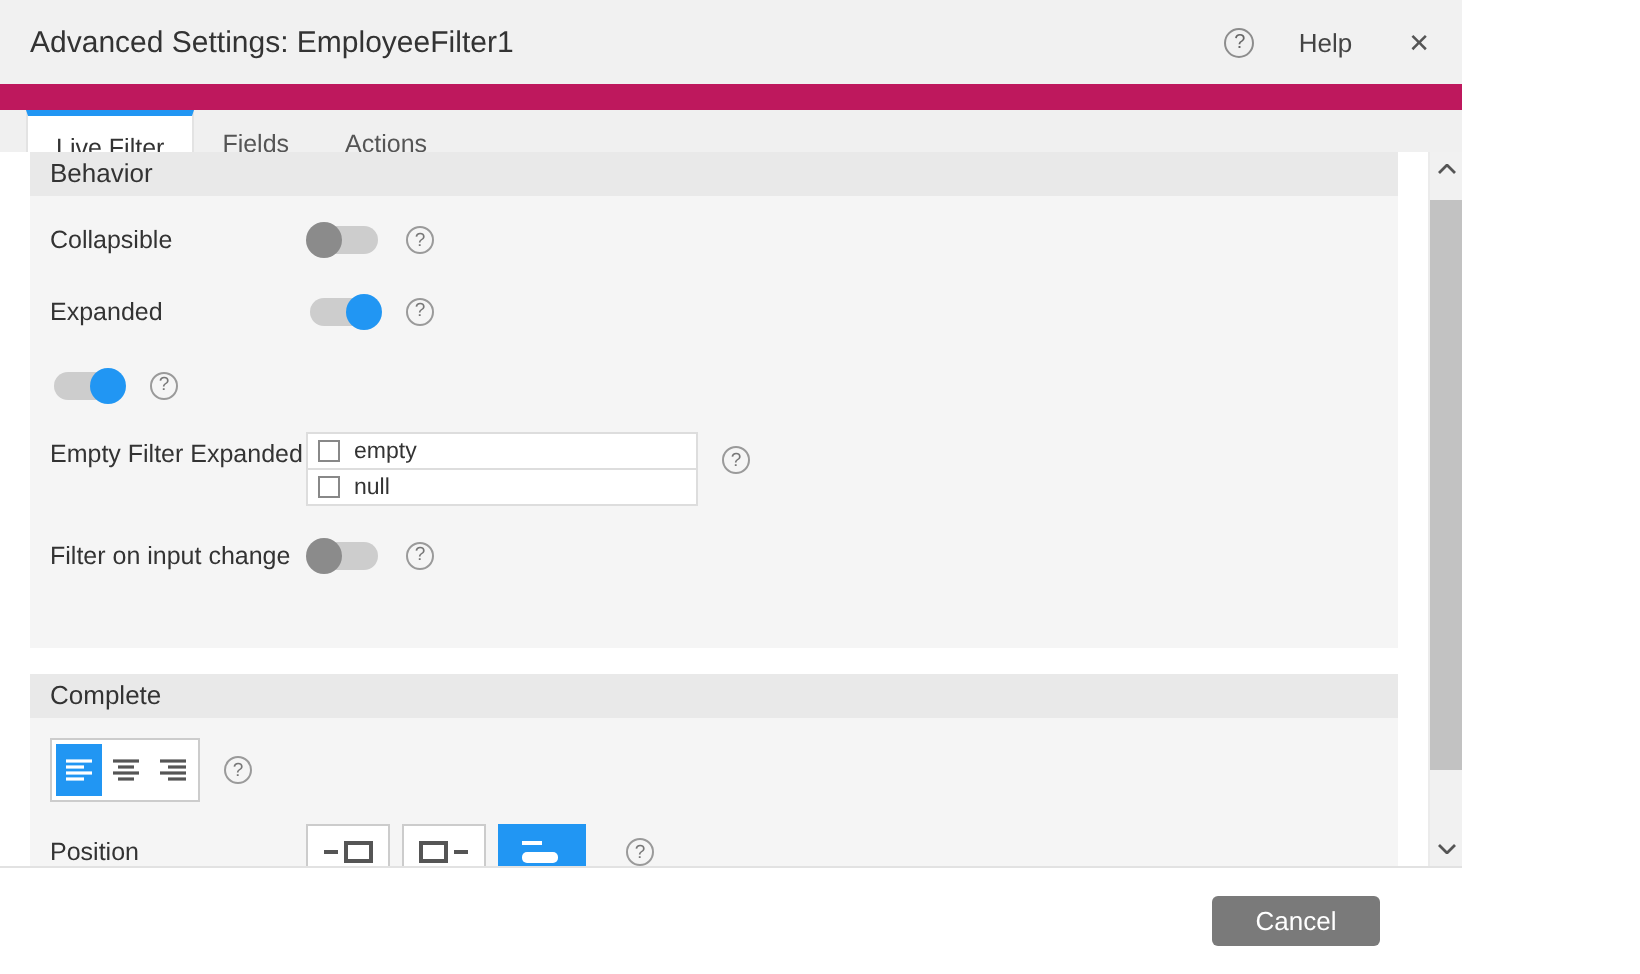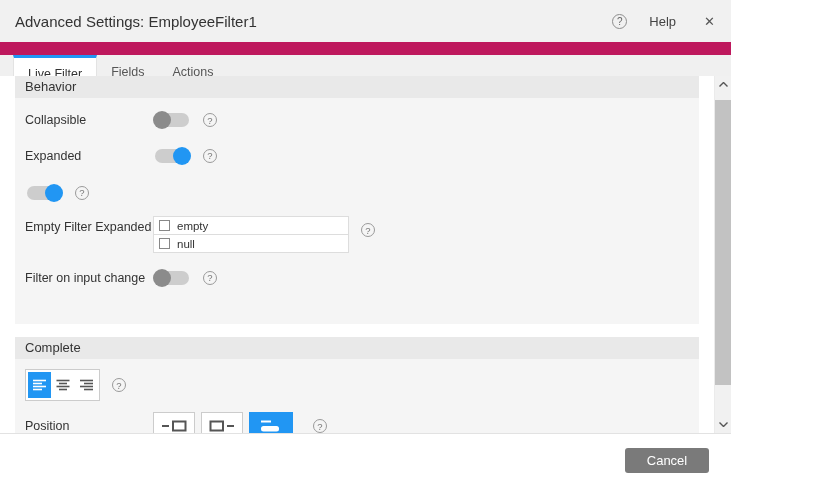--- a/index.html
+++ b/index.html
@@ -83,21 +83,21 @@
   .scroll-up { top:0; }
   .scroll-down { bottom:0; }
   .scroll-thumb { position:absolute; left:0; top:24px; width:17px; height:285px; background:#c2c2c2; cursor:pointer; }
 
   
   .footer { position:absolute; bottom:0; left:0; right:0; height:54px; background:#fff;
             border-top:1px solid #e2e2e2; display:flex; align-items:center; justify-content:flex-end;
             padding-right:17px; }
   .btn { height:25px; min-width:84px; border:none; border-radius:3px; color:#fff; font-size:13px;
          font-family:"Liberation Sans", sans-serif; cursor:pointer; padding:0 14px; }
-  .btn-cancel { background:#7a7a7a; margin-right:5px; }
+  .btn-cancel { background:#7a7a7a; margin-right:24px; }
   .btn-save { background:#2196f3; }
 </style>
 </head>
 <body>
 
 <div class="dialog">
 
   <div class="titlebar">
     <div class="title">Advanced Settings: EmployeeFilter1</div>
     <div class="titlebar-right">

